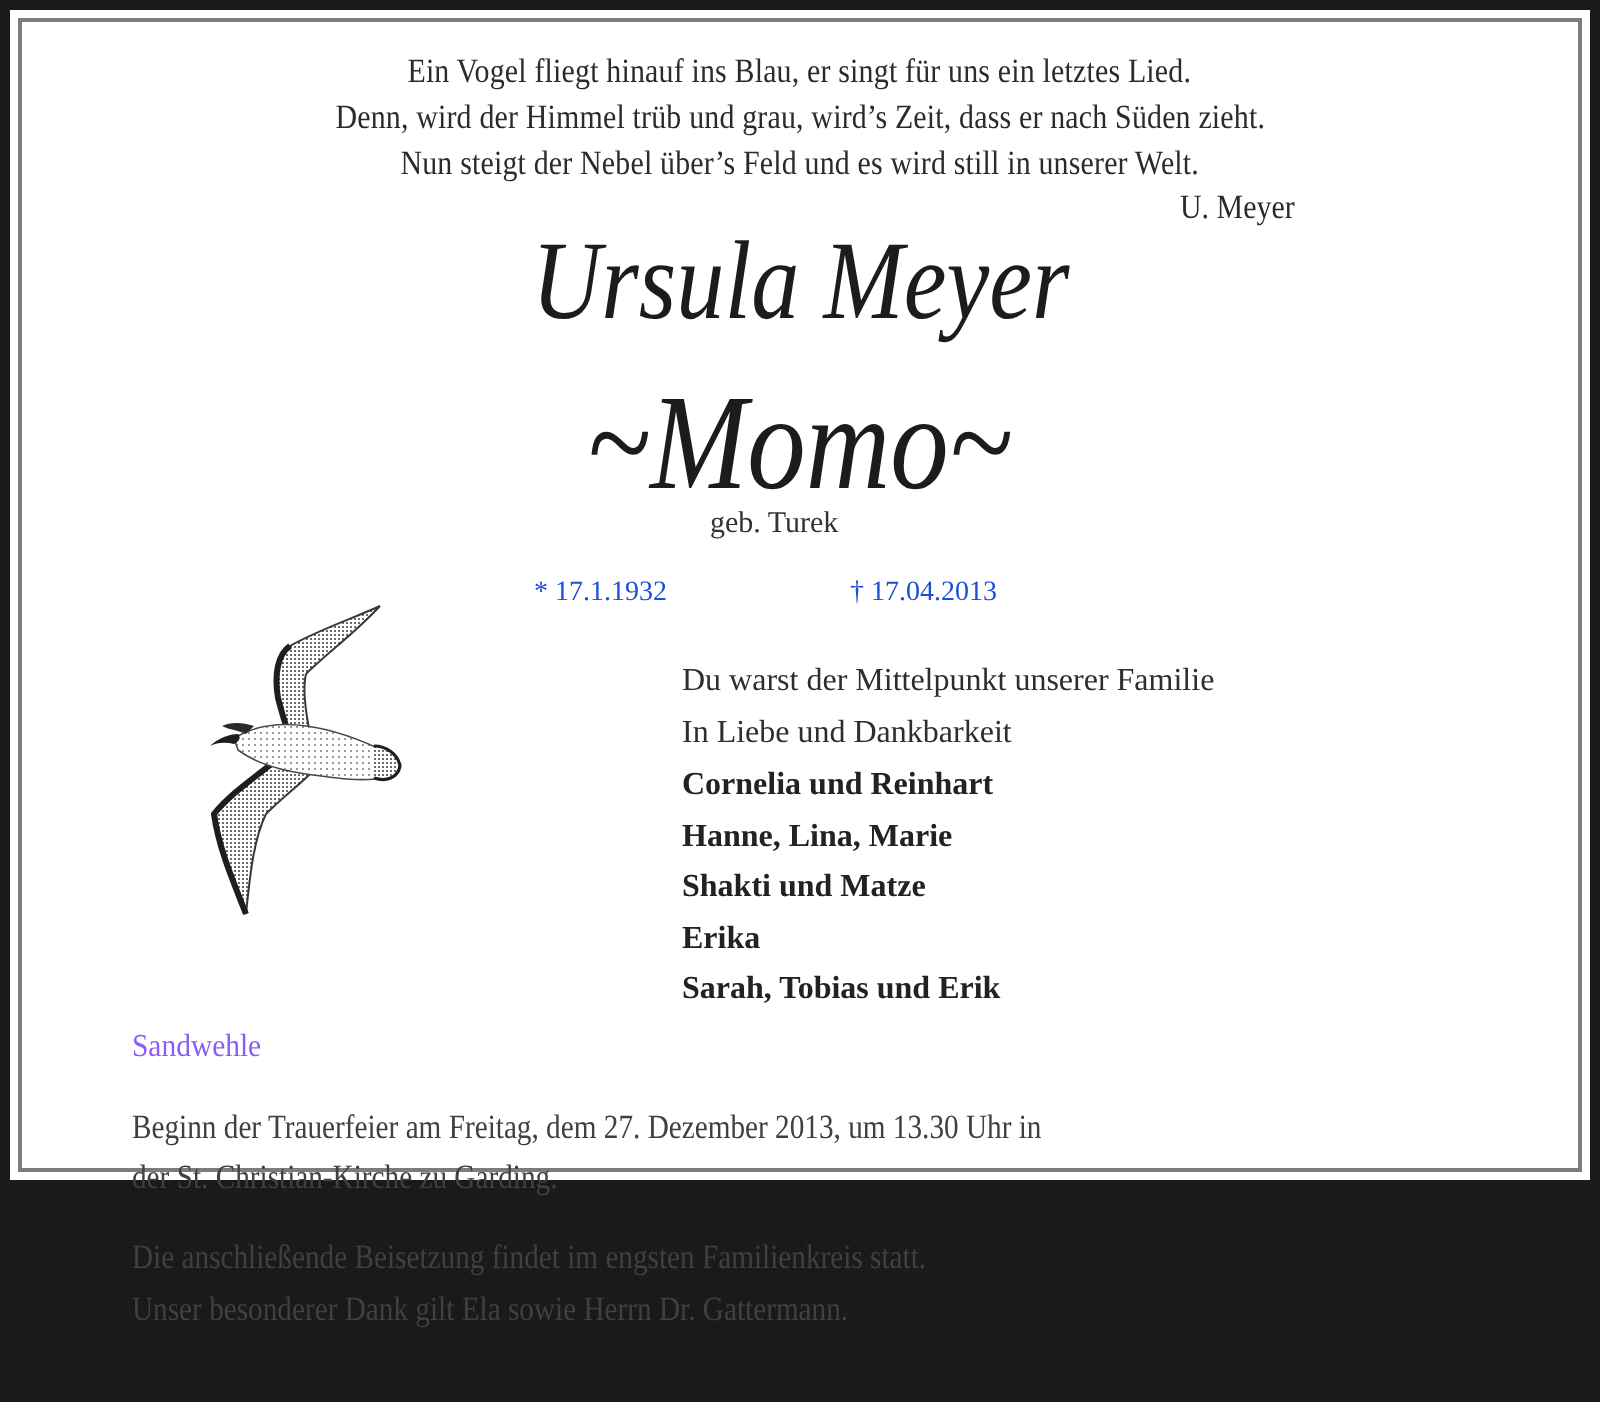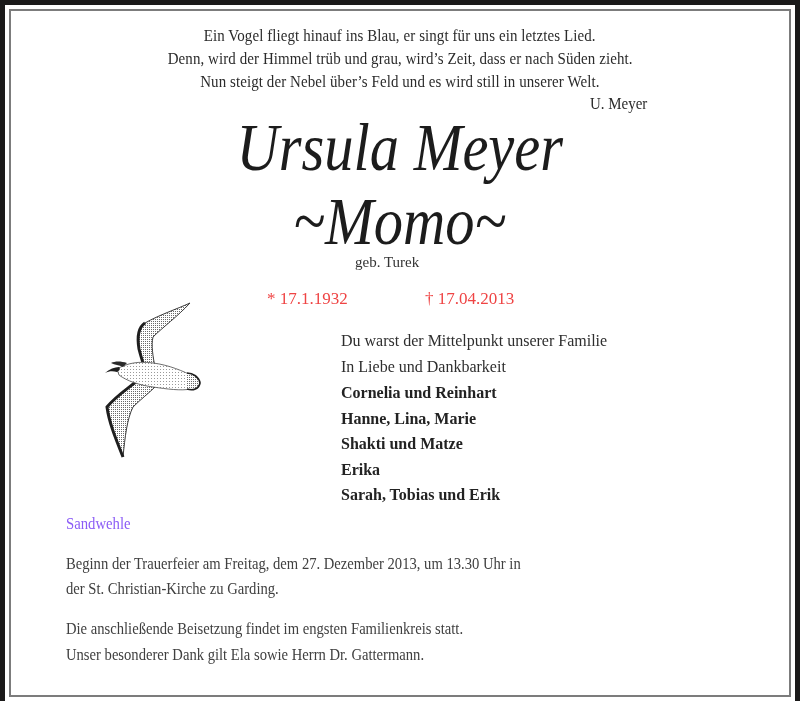--- a/index.html
+++ b/index.html
@@ -6,46 +6,46 @@
   body {
     width: 800px; height: 701px;
     background: #1b1a1a;
     position: relative;
     overflow: hidden;
     font-family: "Liberation Serif", "DejaVu Serif", serif;
     color: #2a2a2a;
   }
   .frame {
     position: absolute;
-    left: 5px; top: 5px; width: 790px; height: 696px;
+    left: 5px; top: 5px; width: 790px; height: 585px;
     background: #ffffff;
   }
   .inner-rule {
     position: absolute;
     left: 4px; top: 4px; right: 4px; bottom: 4px;
     border: 2px solid #7c7c7c;
     box-sizing: border-box;
   }
   .abs { position: absolute; white-space: nowrap; }
   .cond { display: inline-block; transform-origin: 0 0; }
   .center { left: 0; right: 0; text-align: center; }
   .center .cond { transform-origin: 50% 0; }
 
   .poem-line { font-size: 17px; letter-spacing: 0.1px; color: #2b2b2b; }
   .poem-line .cond { transform: scaleX(0.88); }
   .poem-author { font-size: 17px; color: #2b2b2b; }
   .poem-author .cond { transform: scaleX(0.88); }
 
-  .name-headline { font-size: 68px; font-style: italic; color: #1c1c1c; line-height: 1; text-align: center; }
+  .name-headline { font-size: 56px; font-style: italic; color: #1c1c1c; line-height: 1; text-align: center; }
   .name-headline .cond { transform: scaleX(0.86); }
   .nickname { font-size: 68px; font-style: italic; color: #1c1c1c; line-height: 1; }
   .nickname .cond { transform: scaleX(0.86); }
 
   .maiden { font-size: 15px; color: #333; }
-  .dates { font-size: 17px; color: #ef4444; }
+  .dates { font-size: 14px; color: #1d4ed8; }
 
   .family-line { font-size: 16px; color: #2e2e2e; }
   .family-line.bold { font-weight: bold; color: #222; }
 
   .body-line { font-size: 17px; color: #404040; }
   .body-line .cond { transform: scaleX(0.86); }
   .place { font-size: 16px; color: #8b5cf6; }
   .place .cond { transform: scaleX(0.92); }
 
   .bird { position: absolute; left: 92px; top: 292px; width: 110px; height: 170px; }

